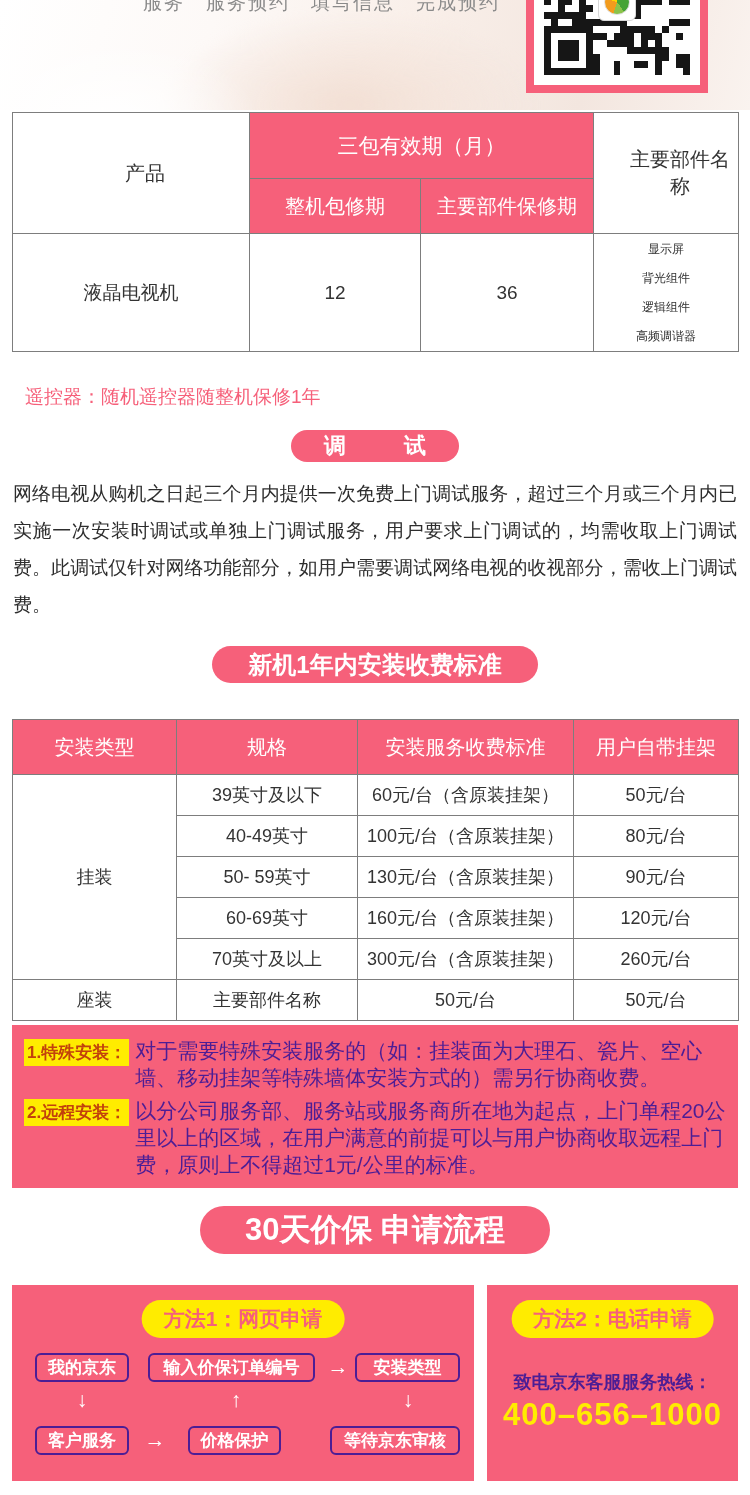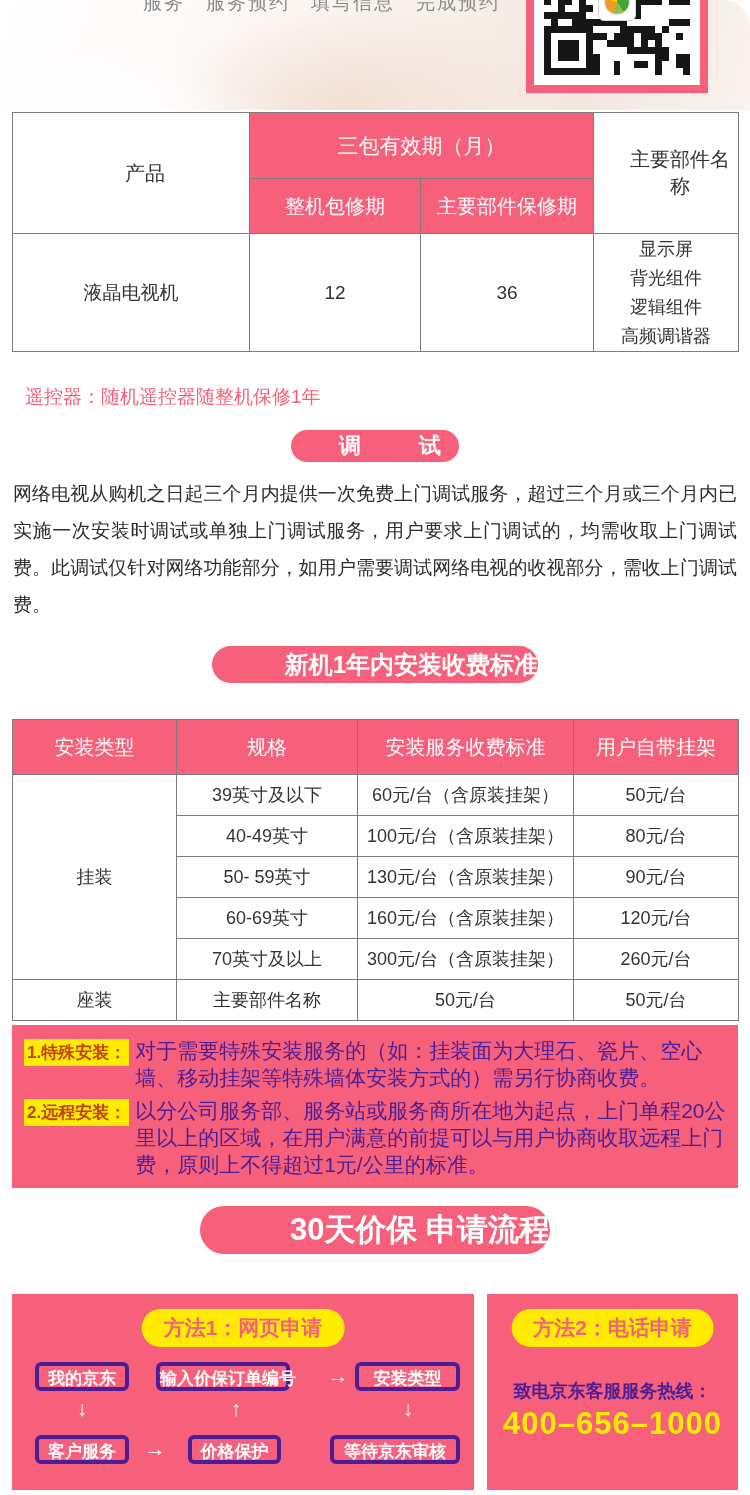--- a/index.html
+++ b/index.html
@@ -1,17 +1,17 @@
 <!DOCTYPE html>
 <html><head>
 <meta charset="utf-8">
 <style>
   * { margin:0; padding:0; box-sizing:border-box; }
   body { background:#fff; font-family:"Liberation Sans","DejaVu Sans",sans-serif; }
-  .page { position:relative; width:750px; height:1495px; background:#fff; overflow:hidden;border-radius:27px; }
+  .page { position:relative; width:750px; height:1495px; background:#fff; overflow:hidden; }
 
   
   .header { position:relative; height:110px; overflow:hidden;
     background:linear-gradient(105deg,#ffffff 0%,#fdf9f7 28%,#f9efe9 55%,#f3e6df 78%,#faf3ef 100%); }
   .header .blob1 { position:absolute; left:160px; top:10px; width:380px; height:190px; border-radius:50%;
     background:radial-gradient(ellipse at center,#f2dfd4 0%,rgba(242,223,212,0) 70%); filter:blur(6px); }
   .header .blob2 { position:absolute; left:-40px; top:40px; width:300px; height:160px; border-radius:50%;
     background:radial-gradient(ellipse at center,#ffffff 0%,rgba(255,255,255,0) 70%); }
   .header .steps { position:absolute; top:-10px; left:143px; font-size:19px; color:#8a8a8a; letter-spacing:2px; white-space:nowrap; }
   .qr-frame { position:absolute; top:-89px; right:42px; width:182px; height:182px;
@@ -29,51 +29,51 @@
 
   
   table { border-collapse:collapse; width:726px; table-layout:fixed; }
   td, th { border:1px solid #7d7d7d; text-align:center; vertical-align:middle; font-weight:normal; color:#333; }
   .t1 { margin-top:2px; }
   .t1 .pink, .t2 .pink { background:#f6607a; color:#fff; }
   .t1 .h-top { height:66px; font-size:21px; }
   .t1 .h-sub { height:55px; font-size:20px; }
   .t1 .h-side { font-size:20px;padding-left:28px; }
   .t1 .body-row { height:118px; font-size:19px; }
-  .t1 .parts div { line-height:29px; font-size:18px; }
+  .t1 .parts div { line-height:29px; font-size:12px; }
   .t2 { margin-top:36px; }
   .t2 th { height:55px; font-size:20px; }
   .t2 td { height:41px; font-size:18px; }
 
   
   .remote-note { margin:32px 0 0 13px; color:#f6607a; font-size:19px; }
   .pill { background:#f6607a; color:#fff; border-radius:999px; display:block;
-          margin-left:auto; margin-right:auto; text-align:right; }
+          margin-left:auto; margin-right:auto; text-align:center; }
   .pill-debug { margin-top:20px; width:168px; height:32px; line-height:32px; font-size:22px; font-weight:bold; letter-spacing:18px; text-indent:18px; }
   .pill-install { margin-top:23px; width:326px; height:37px; line-height:37px; font-size:24px; font-weight:bold; }
   .pill-price { margin-top:18px; width:350px; height:48px; line-height:48px; font-size:31px; font-weight:bold; }
   .para { margin:13px 1px 0 1px; font-size:19px; line-height:37px; color:#2d2d2d; text-align:justify; }
 
   
   .notes-box { margin-top:4px; width:726px; background:#f6607a; padding:12px 10px 10px 10px; }
   .note { display:flex; align-items:flex-start; margin-bottom:6px; }
   .note:last-child { margin-bottom:0; }
   .note .lbl { flex:0 0 auto; background:#ffec00; color:#c2410c; font-weight:bold; font-size:17px;
                padding:2px 3px; margin:2px 6px 0 2px; white-space:nowrap; }
   .note .txt { flex:1; color:#4c1d95; font-size:21px; line-height:27px; }
 
   
-  .methods { margin-top:40px; display:flex; }
+  .methods { margin-top:31px; display:flex; }
   .mbox { position:relative; background:#f6607a; height:196px; }
   .mbox1 { width:462px; margin-right:13px; }
   .mbox2 { width:251px; }
   .ypill { position:absolute; top:15px; left:50%; transform:translateX(-50%);
     background:#ffec00; color:#f6607a; font-weight:bold; font-size:21px;
     border-radius:999px; padding:5px 22px; white-space:nowrap; }
-  .fbox { position:absolute; border:4px solid #4c1d95; border-radius:6px; color:#fff;
+  .fbox { position:absolute; border:2px solid #4c1d95; border-radius:6px; color:#fff;
     font-size:17px; font-weight:bold; text-align:center; height:29px; line-height:25px; white-space:nowrap; }
   .farrow { position:absolute; color:#fff; font-size:21px; font-weight:bold; transform:translateX(-50%); }
   .hotline-label { position:absolute; top:85px; width:100%; text-align:center; color:#4c1d95; font-size:18px; font-weight:bold; }
   .hotline-number { position:absolute; top:112px; width:100%; text-align:center; color:#ffec00; font-size:31px; font-weight:bold; letter-spacing:1px; }
 </style>
 </head>
 <body>
 
 <div class="page">
 
@@ -404,21 +404,21 @@
         <span class="txt">以分公司服务部、服务站或服务商所在地为起点，上门单程20公里以上的区域，在用户满意的前提可以与用户协商收取远程上门费，原则上不得超过1元/公里的标准。</span>
       </div>
     </div>
 
     <div class="pill pill-price">30天价保 申请流程</div>
 
     <div class="methods">
       <div class="mbox mbox1">
         <div class="ypill">方法1：网页申请</div>
         <div class="fbox" style="left:23px; top:68px; width:94px;">我的京东</div>
-        <div class="fbox" style="left:144px; top:68px; width:134px;">输入价保订单编号</div>
+        <div class="fbox" style="left:136px; top:68px; width:167px;">输入价保订单编号</div>
         <div class="farrow" style="left:326px; top:70px;">→</div>
         <div class="fbox" style="left:343px; top:68px; width:105px;">安装类型</div>
         <div class="farrow" style="left:70px; top:103px;">↓</div>
         <div class="farrow" style="left:224px; top:103px;">↑</div>
         <div class="farrow" style="left:396px; top:103px;">↓</div>
         <div class="fbox" style="left:23px; top:141px; width:94px;">客户服务</div>
         <div class="farrow" style="left:143px; top:143px;">→</div>
         <div class="fbox" style="left:176px; top:141px; width:93px;">价格保护</div>
         <div class="fbox" style="left:318px; top:141px; width:130px;">等待京东审核</div>
       </div>

